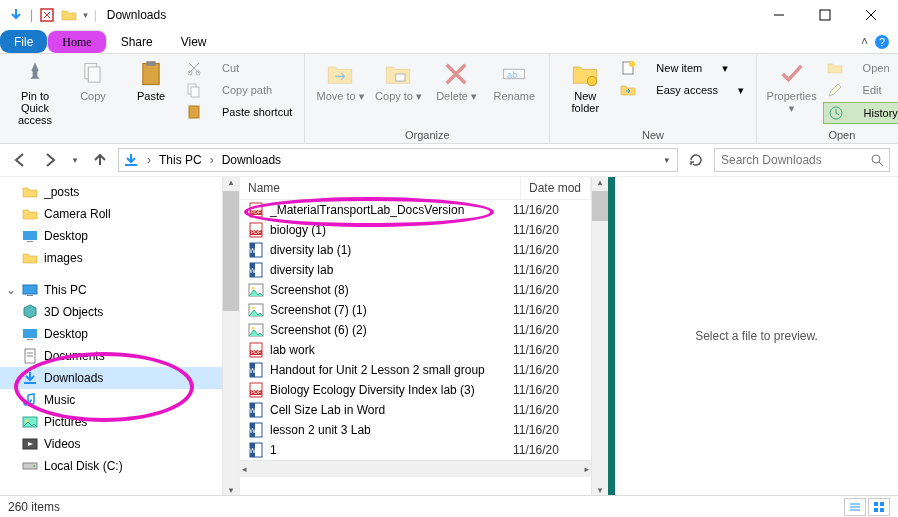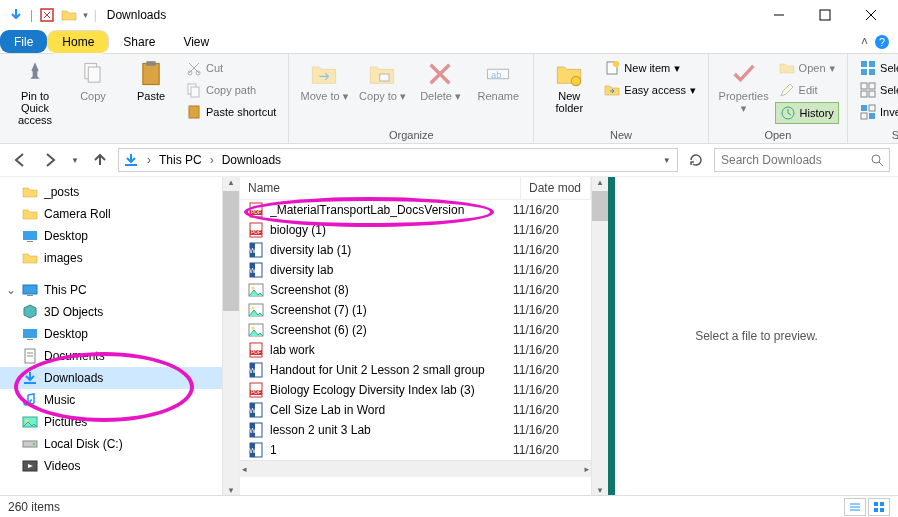--- a/index.html
+++ b/index.html
@@ -10,31 +10,31 @@
 .titlebar .iconrow { display: flex; align-items: center; gap: 6px; padding-left: 4px; }
 .titlebar .iconrow svg { width: 16px; height: 16px; }
 .titlebar .title { margin-left: 10px; font-size: 12px; }
 .titlebar .winbtns { margin-left: auto; display: flex; }
 .titlebar .winbtns div { width: 46px; height: 30px; display: flex; align-items: center; justify-content: center; }
 
 
 .menubar { height: 24px; display: flex; align-items: stretch; border-bottom: 1px solid #ddd; }
 .menubar .tab { padding: 0 14px; display: flex; align-items: center; font-size: 12px; cursor: pointer; border-radius: 9px; }
 .menubar .tab.file { background: #1979ca; color: #fff; }
-.menubar .tab.active { background: #fde047; border: 1px solid #ddd; border-bottom: 1px solid #f5f6f7; margin-bottom: -1px; }
+.menubar .tab.active { background: #d946ef; border: 1px solid #ddd; border-bottom: 1px solid #f5f6f7; margin-bottom: -1px; font-family: Liberation Serif, serif; }
 .menubar .helpicon { margin-left: auto; display: flex; align-items: center; padding-right: 8px; gap: 6px; }
 
 
 .ribbon { height: 90px; background: #f5f6f7; border-bottom: 1px solid #ddd; display: flex; }
 .ribbon .group { border-right: 1px solid #e0e0e0; padding: 4px 8px 2px 8px; display: flex; flex-direction: column; }
 .ribbon .group .body { flex: 1; display: flex; align-items: flex-start; gap: 4px; }
 .ribbon .group .label { text-align: center; font-size: 11px; color: #555; padding-top: 2px; }
 .rbtn-big { display: flex; flex-direction: column; align-items: center; justify-content: flex-start; width: 54px; padding: 2px 2px; font-size: 11px; text-align: center; gap: 2px; cursor: pointer; }
 .rbtn-big svg { width: 28px; height: 28px; }
-.rbtn-small { display: flex; align-items: center; gap: 4px; font-size: 11px; padding: 2px 4px; cursor: pointer; white-space: nowrap; }
+.rbtn-small { display: flex; align-items: center; gap: 20px; font-size: 11px; padding: 2px 4px; cursor: pointer; white-space: nowrap; }
 .rbtn-small svg { width: 16px; height: 16px; }
 .vstack { display: flex; flex-direction: column; gap: 2px; }
 
 
 .addrbar { height: 32px; display: flex; align-items: center; gap: 6px; padding: 0 8px; }
 .addrbar .navbtn { width: 24px; height: 24px; display: flex; align-items: center; justify-content: center; cursor: pointer; }
 .addrbar .path { flex: 1; height: 24px; border: 1px solid #ccc; display: flex; align-items: center; padding: 0 4px; gap: 4px; font-size: 12px; }
 .addrbar .path .crumb { display: flex; align-items: center; gap: 4px; }
 .addrbar .search { width: 176px; height: 24px; border: 1px solid #ccc; display: flex; align-items: center; padding: 0 6px; color: #777; justify-content: space-between; }
 .addrbar input { border: none; outline: none; width: 100%; font-size: 12px; }
@@ -424,31 +424,31 @@
       <div class="item">
           <svg class="ic" viewBox="0 0 16 16">
             <rect x="1" y="3" width="14" height="10" fill="#7ec" stroke="#3a9"></rect>
             <circle cx="5" cy="7" r="1.5" fill="#fd5"></circle>
             <path d="M1 13l5-5 4 4 2-2 3 3" fill="none" stroke="#3a9"></path>
           </svg>
           <span>Pictures</span>
         </div>
       <div class="item">
           <svg class="ic" viewBox="0 0 16 16">
+            <rect x="1" y="3" width="14" height="10" fill="#555" stroke="#333"></rect>
+            <path d="M6 6l5 2-5 2z" fill="#fff"></path>
+          </svg>
+          <span>Videos</span>
+        </div>
+      <div class="item">
+          <svg class="ic" viewBox="0 0 16 16">
             <rect x="1" y="5" width="14" height="6" fill="#ccc" stroke="#888"></rect>
             <circle cx="12" cy="8" r="1" fill="#3c3"></circle>
           </svg>
           <span>Local Disk (C:)</span>
-        </div>
-      <div class="item">
-          <svg class="ic" viewBox="0 0 16 16">
-            <rect x="1" y="3" width="14" height="10" fill="#555" stroke="#333"></rect>
-            <path d="M6 6l5 2-5 2z" fill="#fff"></path>
-          </svg>
-          <span>Videos</span>
         </div>
     </div>
 
     <div class="annot" style="left:14px; top:175px; width:180px; height:70px;"></div>
 
     <div style="position:absolute;right:0;top:0;bottom:0;width:17px;background:#f0f0f0;border-left:1px solid #e5e5e5;">
       <div style="position:absolute;top:0;width:100%;text-align:center;font-size:9px;color:#666">▴</div>
       <div style="position:absolute;top:14px;width:100%;height:120px;background:#c8c8c8"></div>
       <div style="position:absolute;bottom:0;width:100%;text-align:center;font-size:9px;color:#666">▾</div>
     </div>

